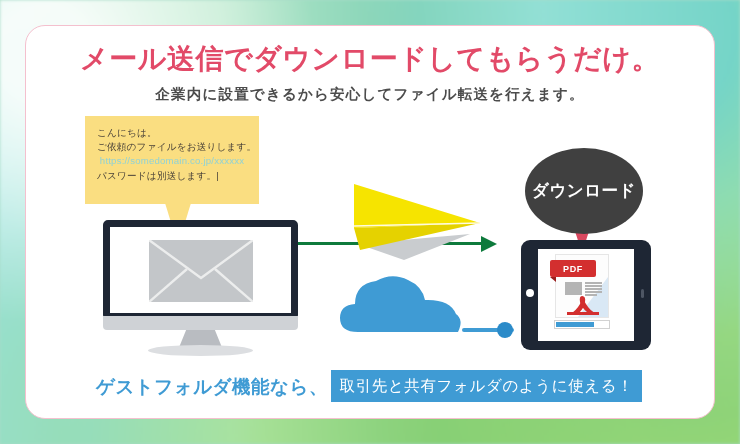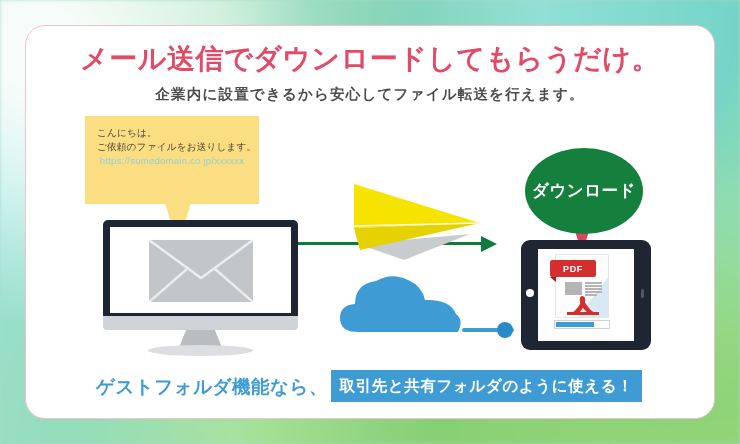--- a/index.html
+++ b/index.html
@@ -127,21 +127,21 @@
     width:0; height:0;
     border-top:8px solid transparent;
     border-bottom:8px solid transparent;
     border-left:16px solid #0e7a3c;
   }
 
   
   #dlbadge {
     position:absolute; left:525px; top:148px;
     width:118px; height:86px;
-    background:#15803d; border-radius:50%;
+    background:#404040; border-radius:50%;
     display:flex; align-items:center; justify-content:center;
   }
   #dlbadge span {
     font-size:16.5px; font-weight:bold; color:#ffffff;
     letter-spacing:.5px; white-space:nowrap;
   }
   #dl-tail {
     position:absolute; left:573px; top:225px;
     width:0; height:0;
     border-left:9px solid transparent;
@@ -211,39 +211,40 @@
     font-size:18.5px; font-weight:bold; color:#3f9bd4;
     letter-spacing:.5px; white-space:nowrap;
   }
   #bottom-button {
     position:absolute; left:331px; top:370px;
     width:311px; height:32px;
     background:#3f9bd4;
     display:flex; align-items:center; justify-content:center;
   }
   #bottom-button span {
-    font-size:15.5px; font-weight:bold; color:#ffffff;
+    font-size:15.5px; font-weight:normal; color:#ffffff;
     letter-spacing:.6px; white-space:nowrap;
   }
 </style>
 </head>
 <body>
 
 <div id="bg"></div>
 
 <div id="card"></div>
 
 <div id="headline">メール送信でダウンロードしてもらうだけ。</div>
 <div id="subhead">企業内に設置できるから安心してファイル転送を行えます。</div>
 
 <div id="note-tail"></div>
 <div id="mailnote">
   <div class="ln">こんにちは。</div>
   <div class="ln">ご依頼のファイルをお送りします。</div>
   <div class="ln url">https://somedomain.co.jp/xxxxxx</div>
+  <div class="ln"><span>パスワードは別送します。</span><span class="caret">|</span></div>
 </div>
 
 <div id="garrow-line"></div>
 <div id="garrow-head"></div>
 
 <div id="monitor">
   <div id="mon-frame"></div>
   <div id="envelope">
     <svg width="104" height="62" viewBox="0 0 104 62">
       <rect x="0" y="0" width="104" height="62" fill="#c3c6c9"></rect>

